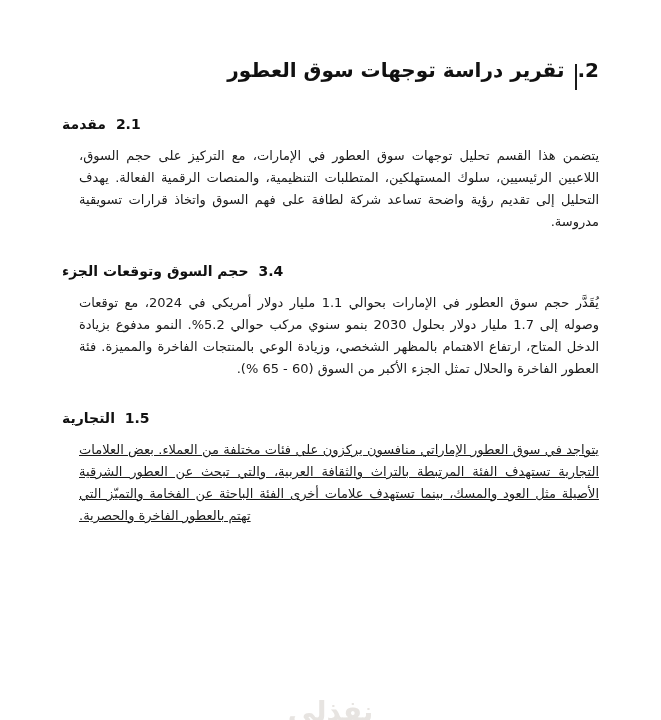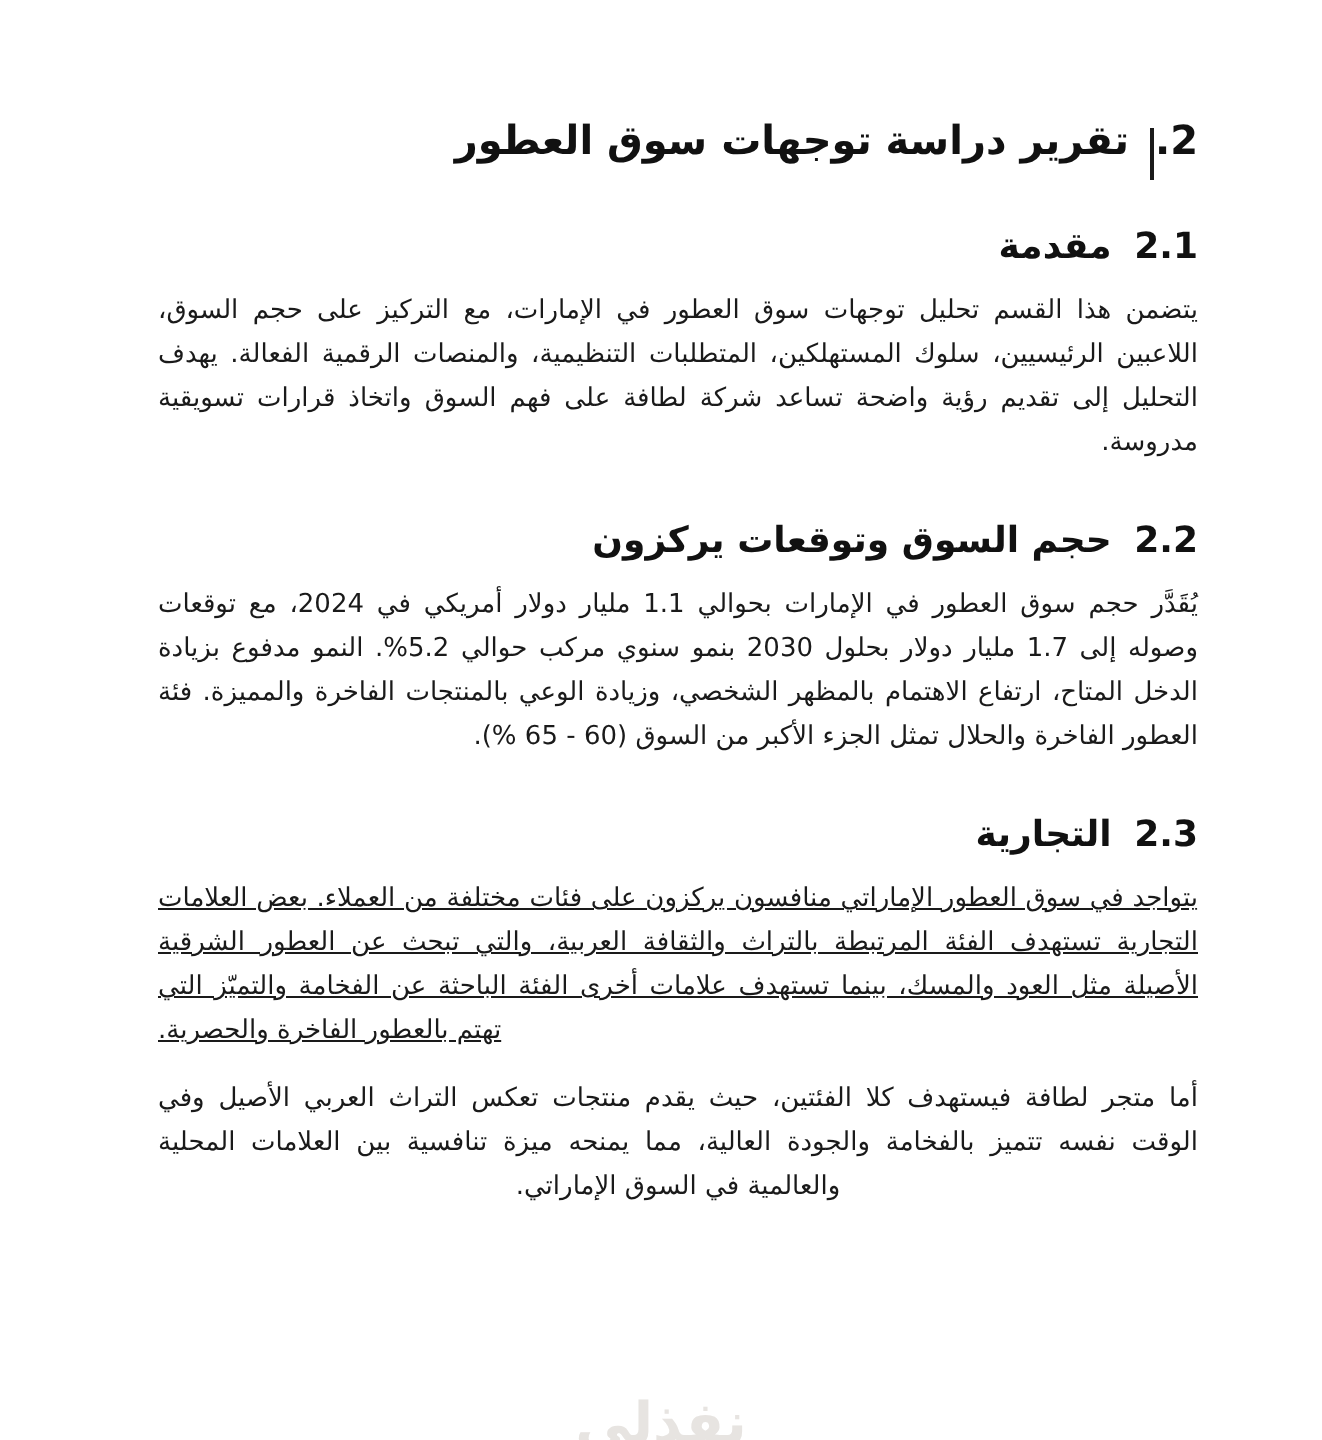--- a/index.html
+++ b/index.html
@@ -33,24 +33,24 @@
   .text-cursor {
     position: absolute;
     left: 575px;
     top: 64px;
     width: 2px;
     height: 26px;
     background: #1a1a1a;
   }
   .section-heading {
     margin: 29px 0 0 0;
-    font-size: 18px;
+    font-size: 14px;
     font-weight: bold;
     line-height: 18px;
-    text-align: right;
+    text-align: left;
     color: #111111;
   }
   .section-heading .heading-number { margin-left: 5px; }
   .para {
     margin: 12px 0 0 17px;
     font-size: 13px;
     line-height: 22px;
     text-align: justify;
     color: #1a1a1a;
   }
@@ -95,31 +95,30 @@
       <span class="title-text">تقرير دراسة توجهات سوق العطور</span>
     </h1>
 
     <h2 class="section-heading">
       <span class="heading-number">2.1</span>
       <span class="heading-text">مقدمة</span>
     </h2>
     <p class="para last-right">يتضمن هذا القسم تحليل توجهات سوق العطور في الإمارات، مع التركيز على حجم السوق، اللاعبين الرئيسيين، سلوك المستهلكين، المتطلبات التنظيمية، والمنصات الرقمية الفعالة. يهدف التحليل إلى تقديم رؤية واضحة تساعد شركة لطافة على فهم السوق واتخاذ قرارات تسويقية مدروسة.</p>
 
     <h2 class="section-heading">
-      <span class="heading-number">2.2</span>
-      <span class="heading-text">حجم السوق وتوقعات يركزون</span>
+      <span class="heading-number">3.4</span>
+      <span class="heading-text">حجم السوق وتوقعات الجزء</span>
     </h2>
     <p class="para last-right">يُقَدَّر حجم سوق العطور في الإمارات بحوالي 1.1 مليار دولار أمريكي في 2024، مع توقعات وصوله إلى 1.7 مليار دولار بحلول 2030 بنمو سنوي مركب حوالي 5.2%. النمو مدفوع بزيادة الدخل المتاح، ارتفاع الاهتمام بالمظهر الشخصي، وزيادة الوعي بالمنتجات الفاخرة والمميزة. فئة العطور الفاخرة والحلال تمثل الجزء الأكبر من السوق (60 - 65 %).</p>
 
     <h2 class="section-heading">
-      <span class="heading-number">2.3</span>
+      <span class="heading-number">1.5</span>
       <span class="heading-text">التجارية</span>
     </h2>
     <p class="para last-left">يتواجد في سوق العطور الإماراتي منافسون يركزون على فئات مختلفة من العملاء. بعض العلامات التجارية تستهدف الفئة المرتبطة بالتراث والثقافة العربية، والتي تبحث عن العطور الشرقية الأصيلة مثل العود والمسك، بينما تستهدف علامات أخرى الفئة الباحثة عن الفخامة والتميّز التي تهتم بالعطور الفاخرة والحصرية.</p>
-    <p class="para last-center">أما متجر لطافة فيستهدف كلا الفئتين، حيث يقدم منتجات تعكس التراث العربي الأصيل وفي الوقت نفسه تتميز بالفخامة والجودة العالية، مما يمنحه ميزة تنافسية بين العلامات المحلية والعالمية في السوق الإماراتي.</p>
 
   </div>
 
   <div class="watermark">
     <div class="watermark-logo">نفذلي</div>
     <div class="watermark-site">nafezly.com</div>
   </div>
 
 </div>
 

